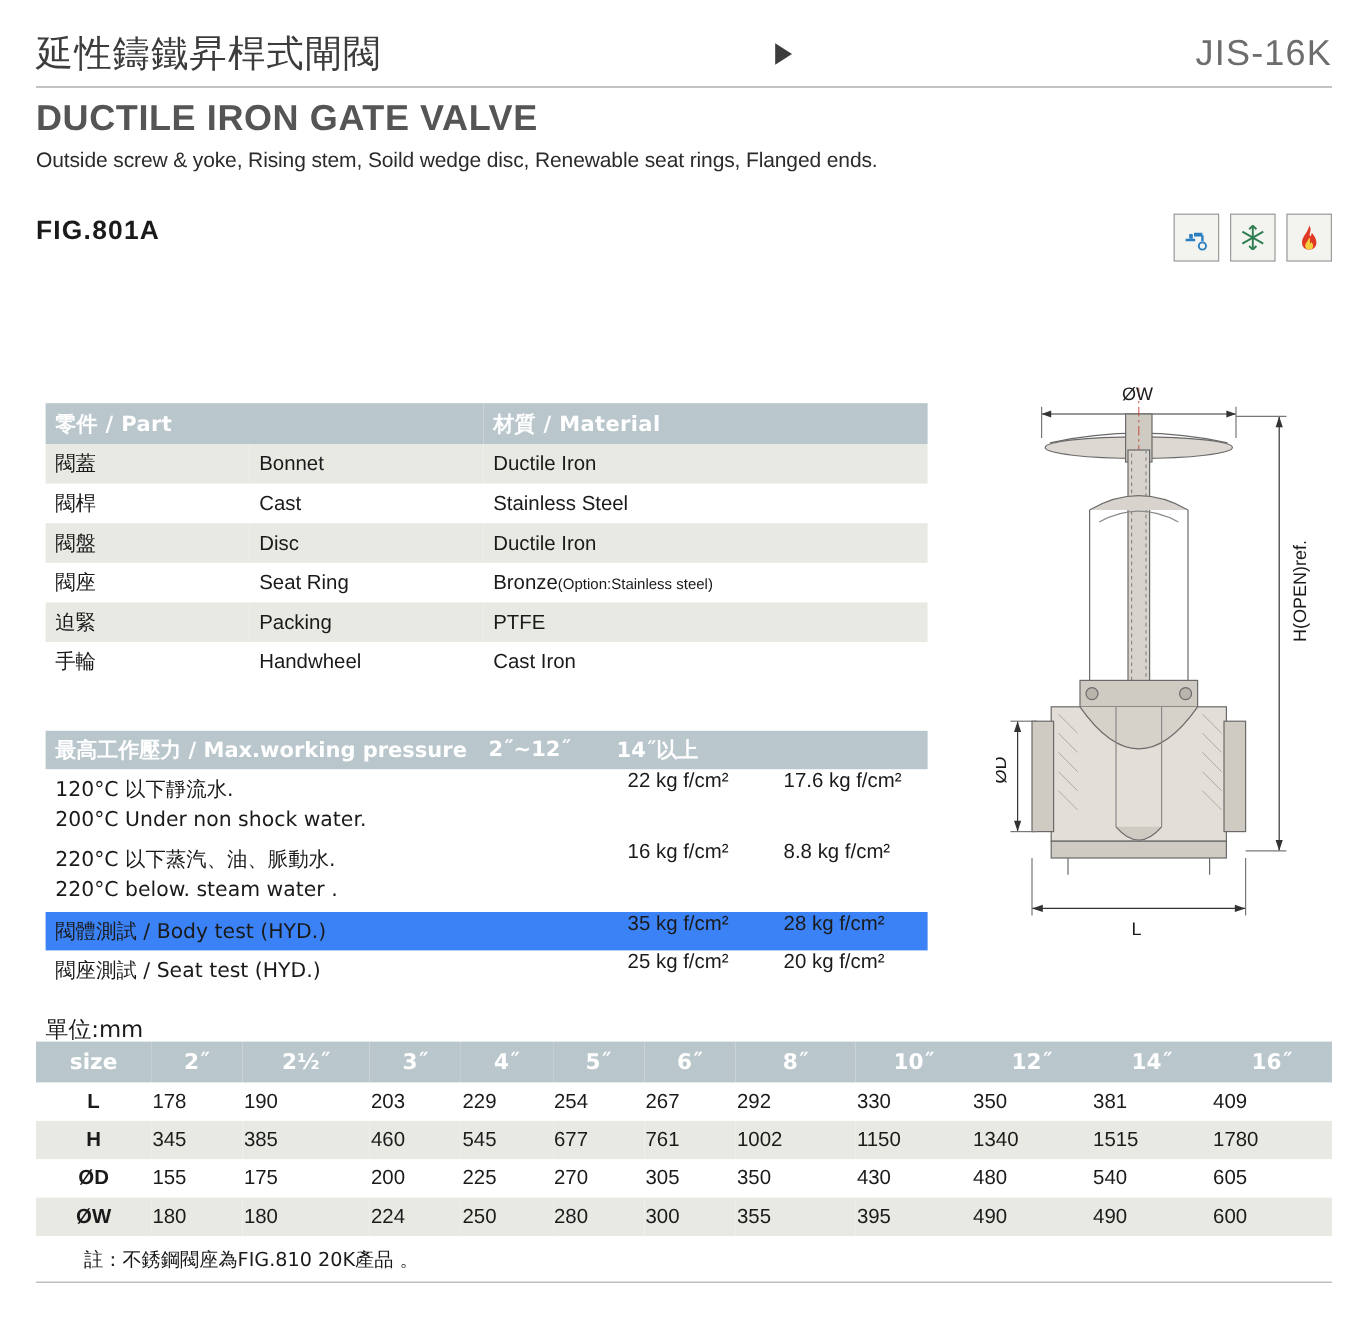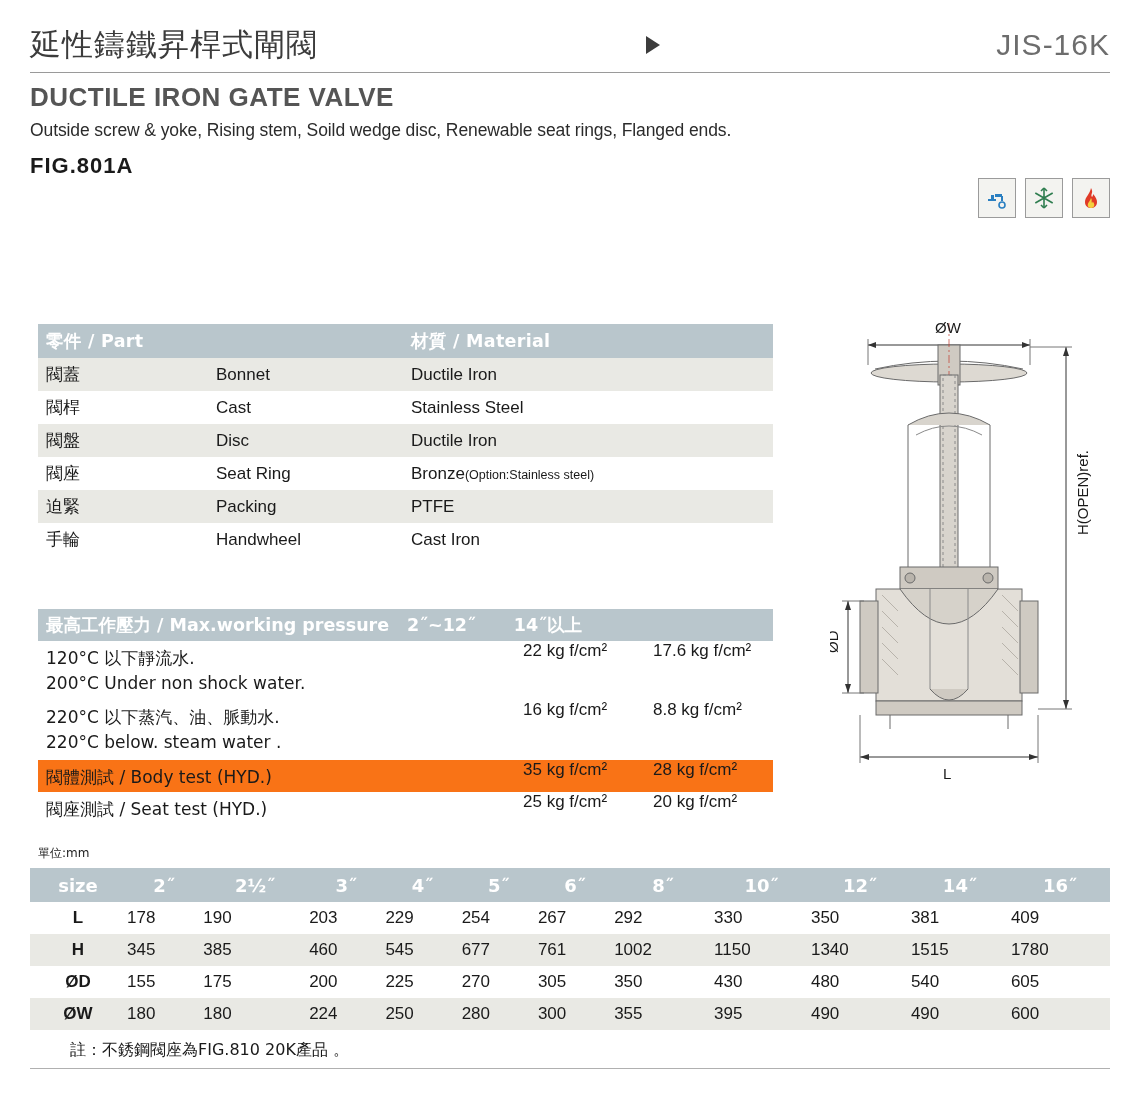--- a/index.html
+++ b/index.html
@@ -22,36 +22,36 @@
     font-family:"DejaVu Sans", sans-serif;
     display:flex; align-items:center;justify-content:space-between;
   }
   .title-cn .jis { color:#6d6d6d; font-family:"Liberation Sans",sans-serif; font-size:30px; margin-left:10px;}
   .tri { display:inline-block; margin-left:4px; margin-right:2px;
          width:0;height:0;border-left:14px solid #3c3c3c;
          border-top:9px solid transparent;border-bottom:9px solid transparent; }
   .rule { height:1px; background:#9a9a9a; margin:6px 0 0 0; }
 
   .title-en {
-    font-size:26px; font-weight:bold; color:#555; letter-spacing:0.5px;
+    font-size:30px; font-weight:bold; color:#555; letter-spacing:0.5px;
     margin-top:9px;
   }
   .subtitle {
     font-size:17.5px; color:#2b2b2b; margin-top:7px; letter-spacing:-0.1px;
   }
   .fig {
-    font-size:22px; font-weight:bold; color:#1a1a1a; margin-top:12px; letter-spacing:1px;
+    font-size:22px; font-weight:bold; color:#1a1a1a; margin-top:35px; letter-spacing:1px;
   }
 
   .icons { position:absolute; right:30px; top:178px; display:flex; gap:9px; }
   .ic { width:38px; height:40px; border:1px solid #9b9b9b; background:#f3f3f0;
         display:flex; align-items:center; justify-content:center; }
 
   
-  .mat-table { position:absolute; left:38px; top:324px; width:735px;
+  .mat-table { position:absolute; left:38px; top:336px; width:735px;
                border-collapse:collapse; font-size:17px; }
   .mat-table th {
     background:#b9c6cc; color:#ffffff; font-weight:bold; text-align:left;
     padding:5px 0 5px 8px; font-size:17.5px; letter-spacing:0.3px;
     font-family:"DejaVu Sans", sans-serif;
   }
   .mat-table td { padding:5px 0 5px 8px; color:#1a1a1a; height:32px; }
   .mat-table tr.alt td { background:#e9e9e4; }
   .mat-table td.c1 { width:170px; font-family:"DejaVu Sans", sans-serif; }
   .mat-table td.c2 { width:195px; }
@@ -63,25 +63,25 @@
     background:#b9c6cc; color:#fff; font-weight:bold; font-size:17.5px;
     padding:4px 8px; display:flex; align-items:center;
     font-family:"DejaVu Sans", sans-serif;
   }
   .pres-head .sz1 { margin-left:18px; }
   .pres-head .sz2 { margin-left:38px; }
   .prow { display:flex; align-items:flex-start; }
   .prow .lbl { flex:1; line-height:1.45; padding:5px 0 5px 8px; font-family:"DejaVu Sans", sans-serif;}
   .prow .v1 { width:130px; text-align:left; }
   .prow .v2 { width:120px; text-align:left; }
-  .prow.shade { background:#f97316; }
+  .prow.shade { background:#3b82f6; }
   .prow.single { height:32px; }
 
   
-  .units { position:absolute; left:38px; top:845px; font-size:12px; color:#1a1a1a;
+  .units { position:absolute; left:38px; top:845px; font-size:19px; color:#1a1a1a;
            font-family:"DejaVu Sans", sans-serif;}
   .size-table { position:absolute; left:30px; top:868px; width:1080px;
                 border-collapse:collapse; font-size:17px; }
   .size-table th {
     background:#b9c6cc; color:#fff; font-weight:bold; height:34px; font-size:18px;
     font-family:"DejaVu Sans", sans-serif;
   }
   .size-table th.first { width:96px; }
   .size-table td { text-align:left; height:32px; }
   .size-table td.rowlbl { font-weight:bold; text-align:center; }

